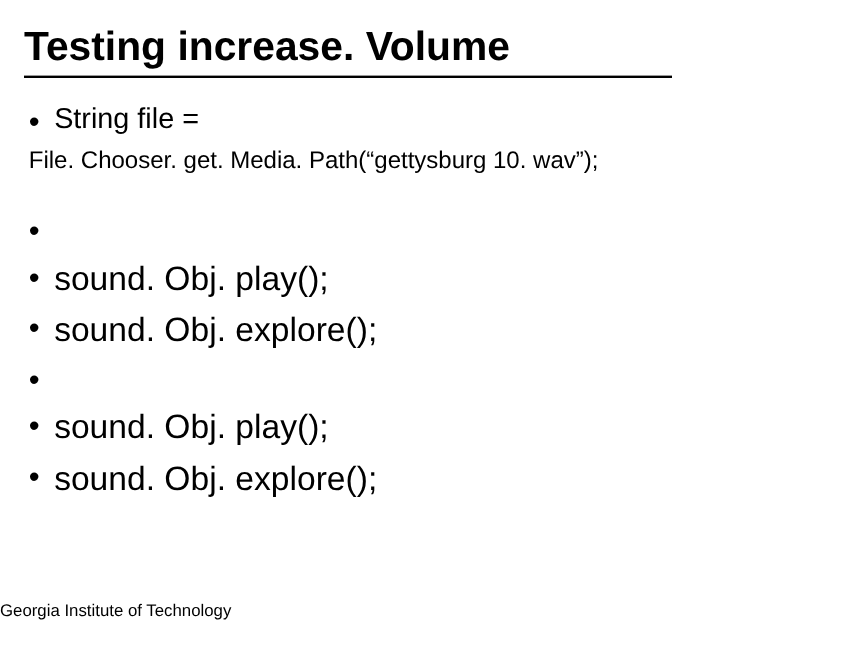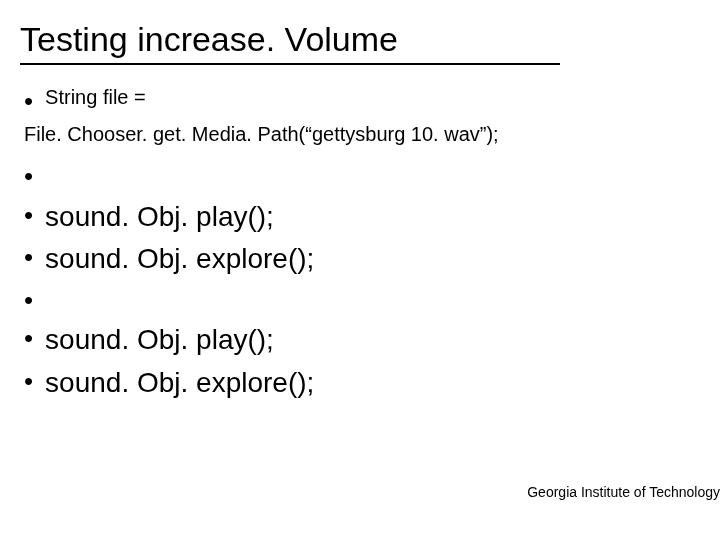--- a/index.html
+++ b/index.html
@@ -7,62 +7,62 @@
       width: 720px;
       height: 540px;
       background: #ffffff;
       font-family: Arial, Helvetica, sans-serif;
       color: #000000;
       padding: 20px 20px 0 20px;
       position: relative;
     }
     .title {
       font-size: 34px;
-      font-weight: normal;
+      font-weight: bold;
       border-bottom: 2px solid #000000;
       padding-bottom: 4px;
       margin-bottom: 18px;
       width: 540px;
     }
     .bullet-line {
       display: flex;
       align-items: flex-start;
       margin-bottom: 4px;
     }
     .bullet-large {
       font-size: 26px;
       margin-right: 12px;
       line-height: 1.4;
       margin-left: 4px;
     }
     .text-large {
-      font-size: 20px;
+      font-size: 24px;
       line-height: 1.4;
     }
     .code-line {
       font-size: 20px;
-      margin-bottom: 12px;
+      margin-bottom: 28px;
       margin-left: 4px;
     }
     .bullet-section {
       margin-top: 6px;
     }
     .bullet-section .bullet-line {
       margin-bottom: 2px;
     }
     .bullet-section .text-large {
       font-size: 28px;
       line-height: 1.45;
     }
     .footer {
       position: absolute;
-      bottom: 40px;
+      bottom: 24px;
       left: 0;
       right: 0;
-      text-align: right;
+      text-align: left;
       font-size: 14px;
     }
   </style>
 </head>
 <body>
 
 <div class="title">Testing increase. Volume</div>
 
 <div class="bullet-line">
   <span class="bullet-large">•</span>

